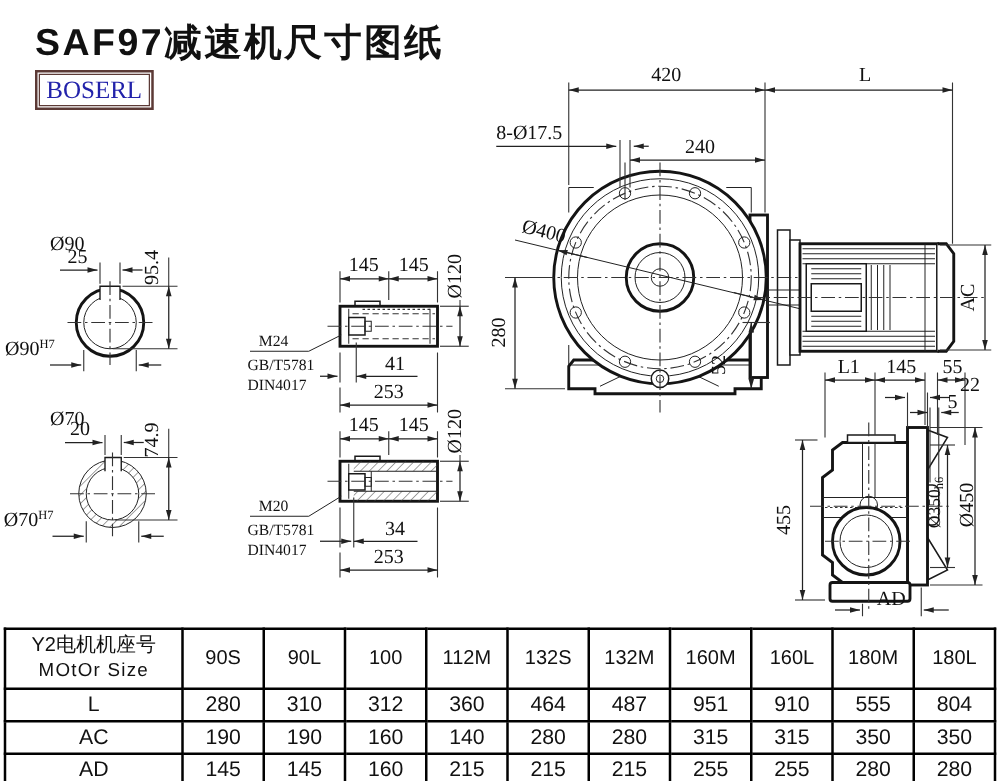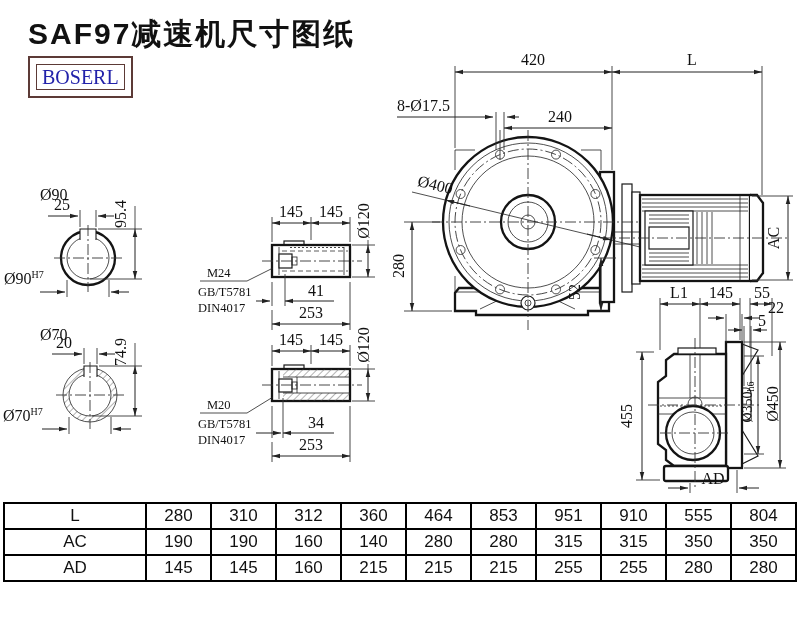--- a/index.html
+++ b/index.html
@@ -1,20 +1,20 @@
 <!DOCTYPE html>
 <html><head>
 <meta charset="utf-8">
 <style>
   html,body{margin:0;padding:0;background:#fff;}
   .canvas{position:relative;width:800px;height:625px;background:#fff;overflow:hidden;
           font-family:"Liberation Sans",sans-serif;color:#111;}
   .title{position:absolute;left:28px;top:14px;font-size:30px;font-weight:bold;
          letter-spacing:2px;font-family:"Liberation Sans",sans-serif;}
-  .logo{position:absolute;left:28px;top:56px;border:2px solid #5c3a36;padding:6px;}
+  .logo{position:absolute;left:28px;top:56px;border:2px solid #5c3a36;padding:1px;}
   .logo-inner{border:1px solid #5c3a36;padding:0 5px;font-family:"Liberation Serif",serif;
               font-size:20px;color:#2222aa;line-height:24px;}
   svg text{font-family:"Liberation Serif",serif;fill:#111;}
   .dt{font-size:16px;}
   .dm{font-size:14px;}
   .ds{font-size:12.5px;}
   .dim{stroke:#222;stroke-width:1;fill:none;}
   .ext{stroke:#333;stroke-width:0.9;fill:none;}
   .cl{stroke:#333;stroke-width:0.9;fill:none;stroke-dasharray:11 3 2 3;}
   .o2{stroke:#141414;stroke-width:2.3;fill:#fff;}
@@ -363,28 +363,44 @@
         <col>
         <col>
         <col>
         <col>
         <col>
         <col>
         <col>
         <col>
       </colgroup>
     <tbody>
+        <tr>
+      <th class="hd">
+        <div class="hcn">Y2电机机座号</div>
+        <div class="hen">MOtOr Size</div>
+      </th>
+      <th class="hd">90S</th>
+      <th class="hd">90L</th>
+      <th class="hd">100</th>
+      <th class="hd">112M</th>
+      <th class="hd">132S</th>
+      <th class="hd">132M</th>
+      <th class="hd">160M</th>
+      <th class="hd">160L</th>
+      <th class="hd">180M</th>
+      <th class="hd">180L</th>
+    </tr>
     <tr>
       <td>L</td>
       <td>280</td>
       <td>310</td>
       <td>312</td>
       <td>360</td>
       <td>464</td>
-      <td>853</td>
+      <td>487</td>
       <td>951</td>
       <td>910</td>
       <td>555</td>
       <td>804</td>
     </tr>
     <tr>
       <td>AC</td>
       <td>190</td>
       <td>190</td>
       <td>160</td>

